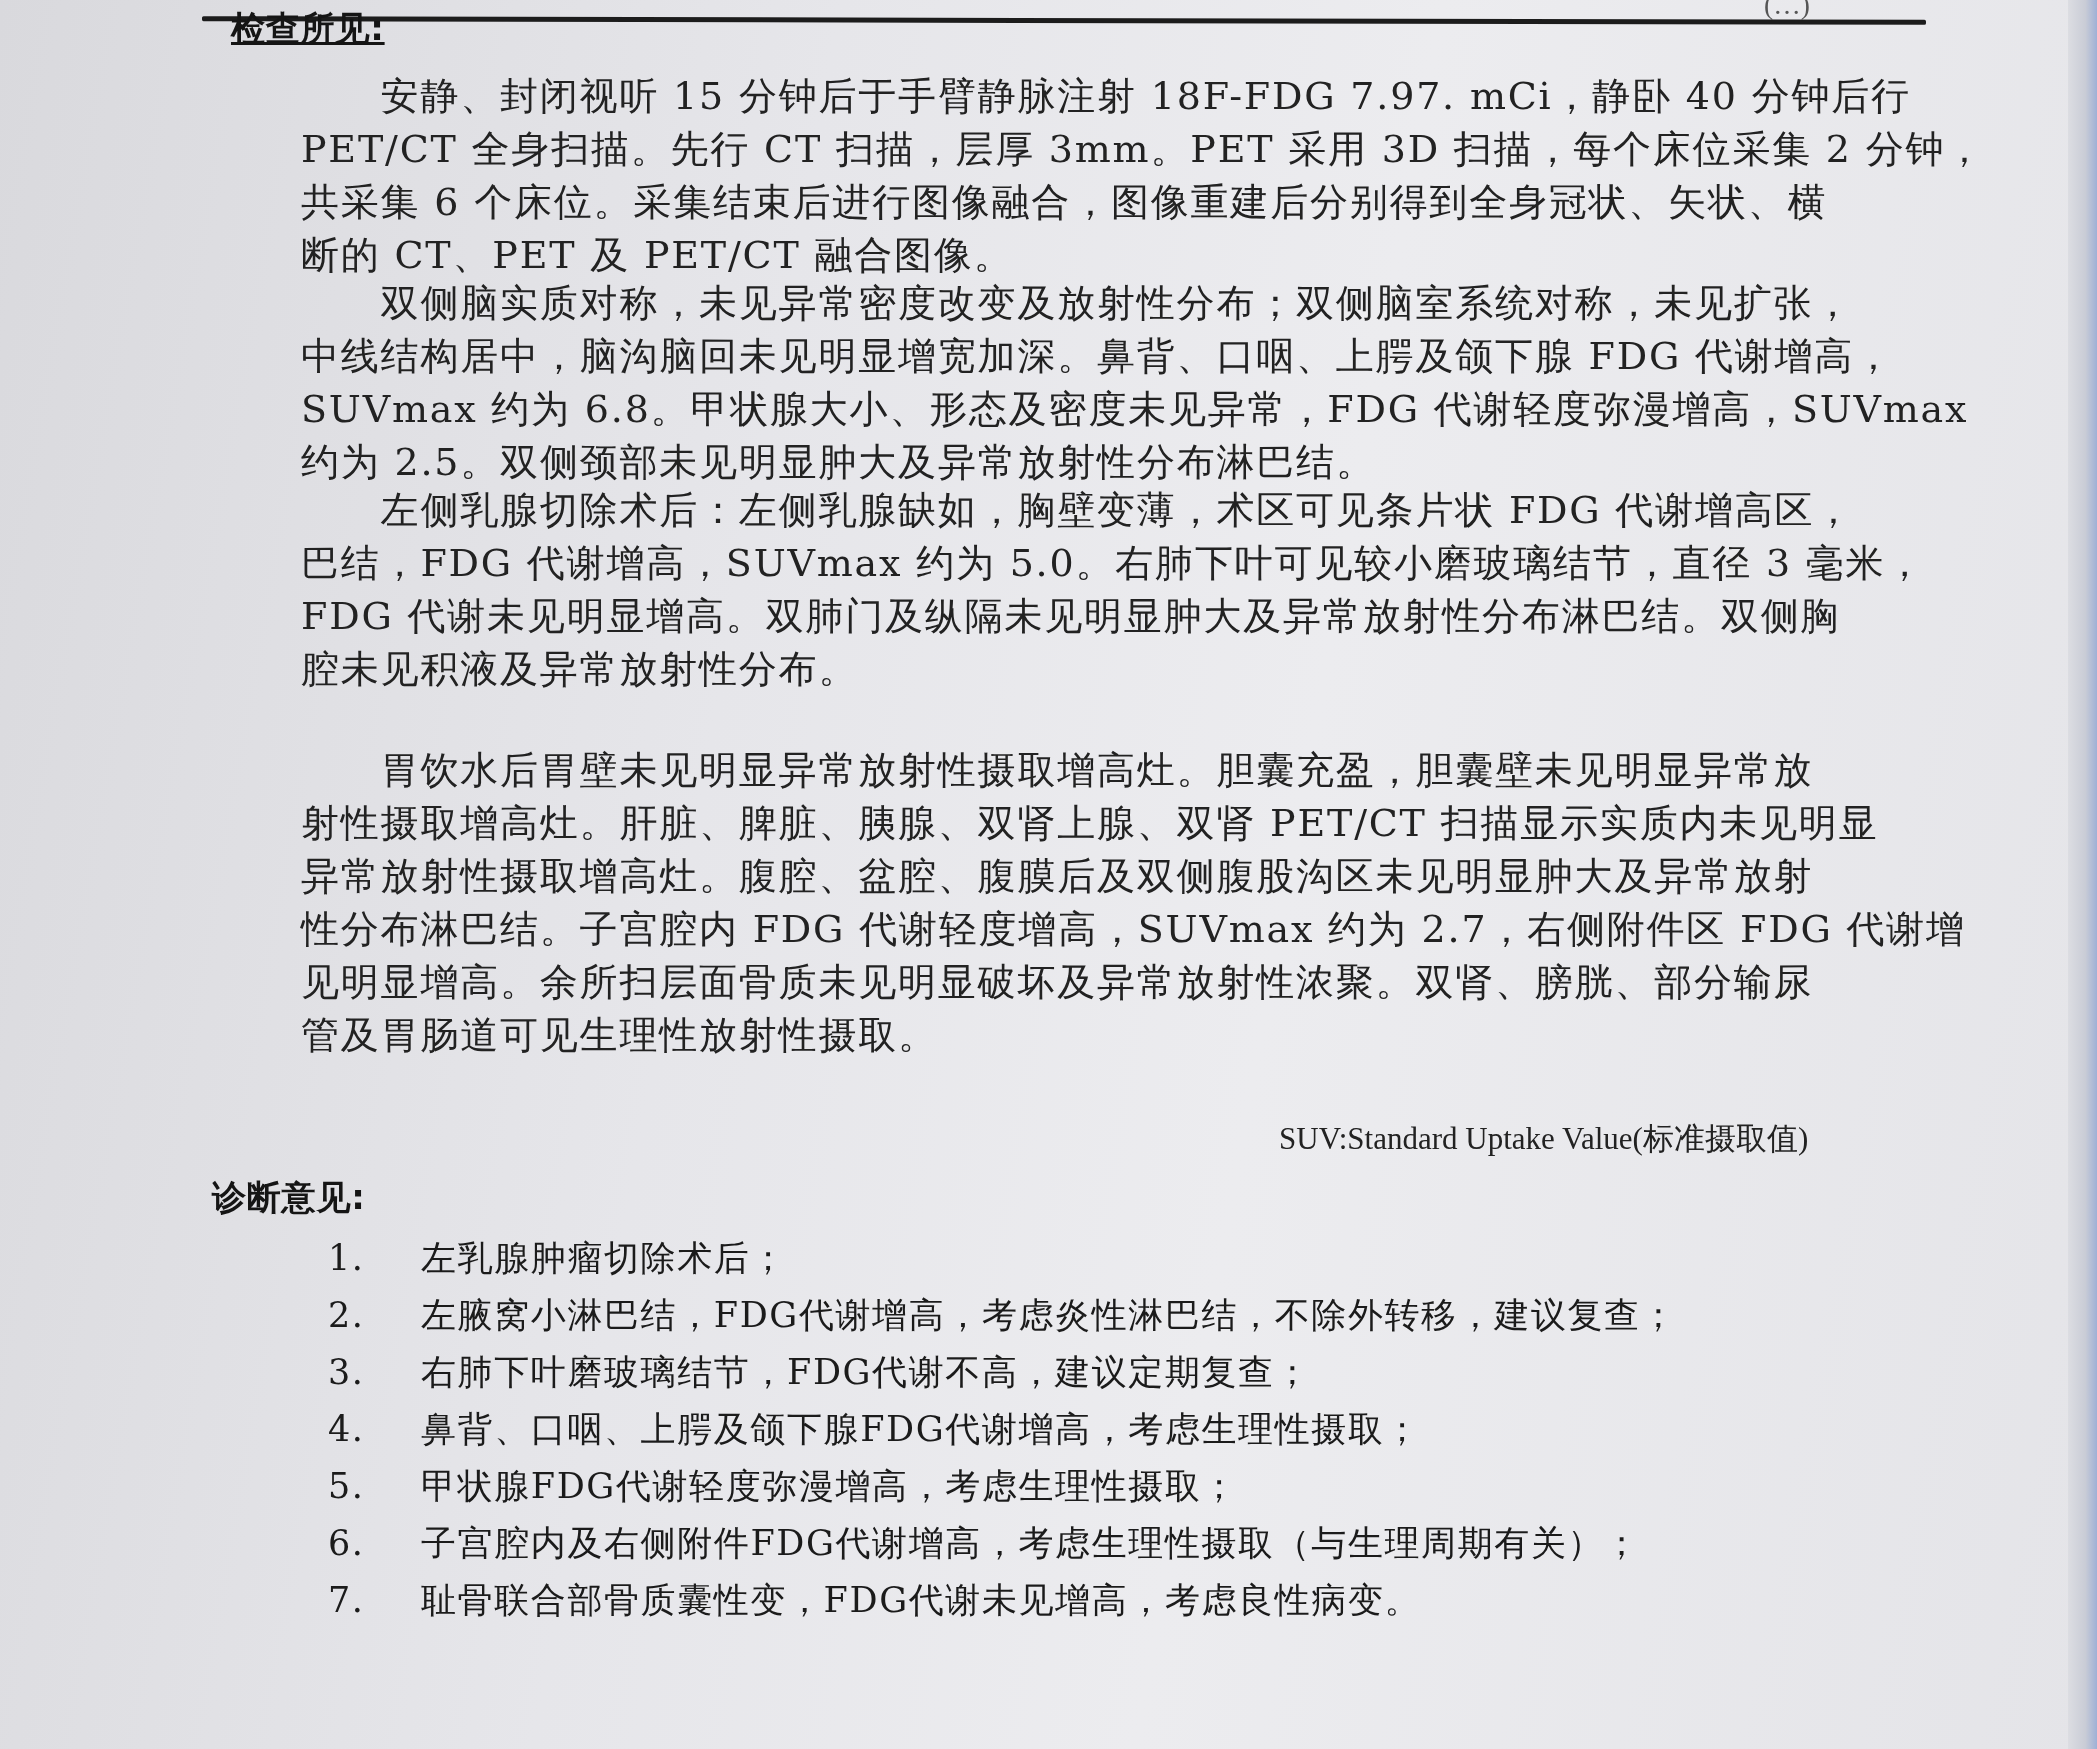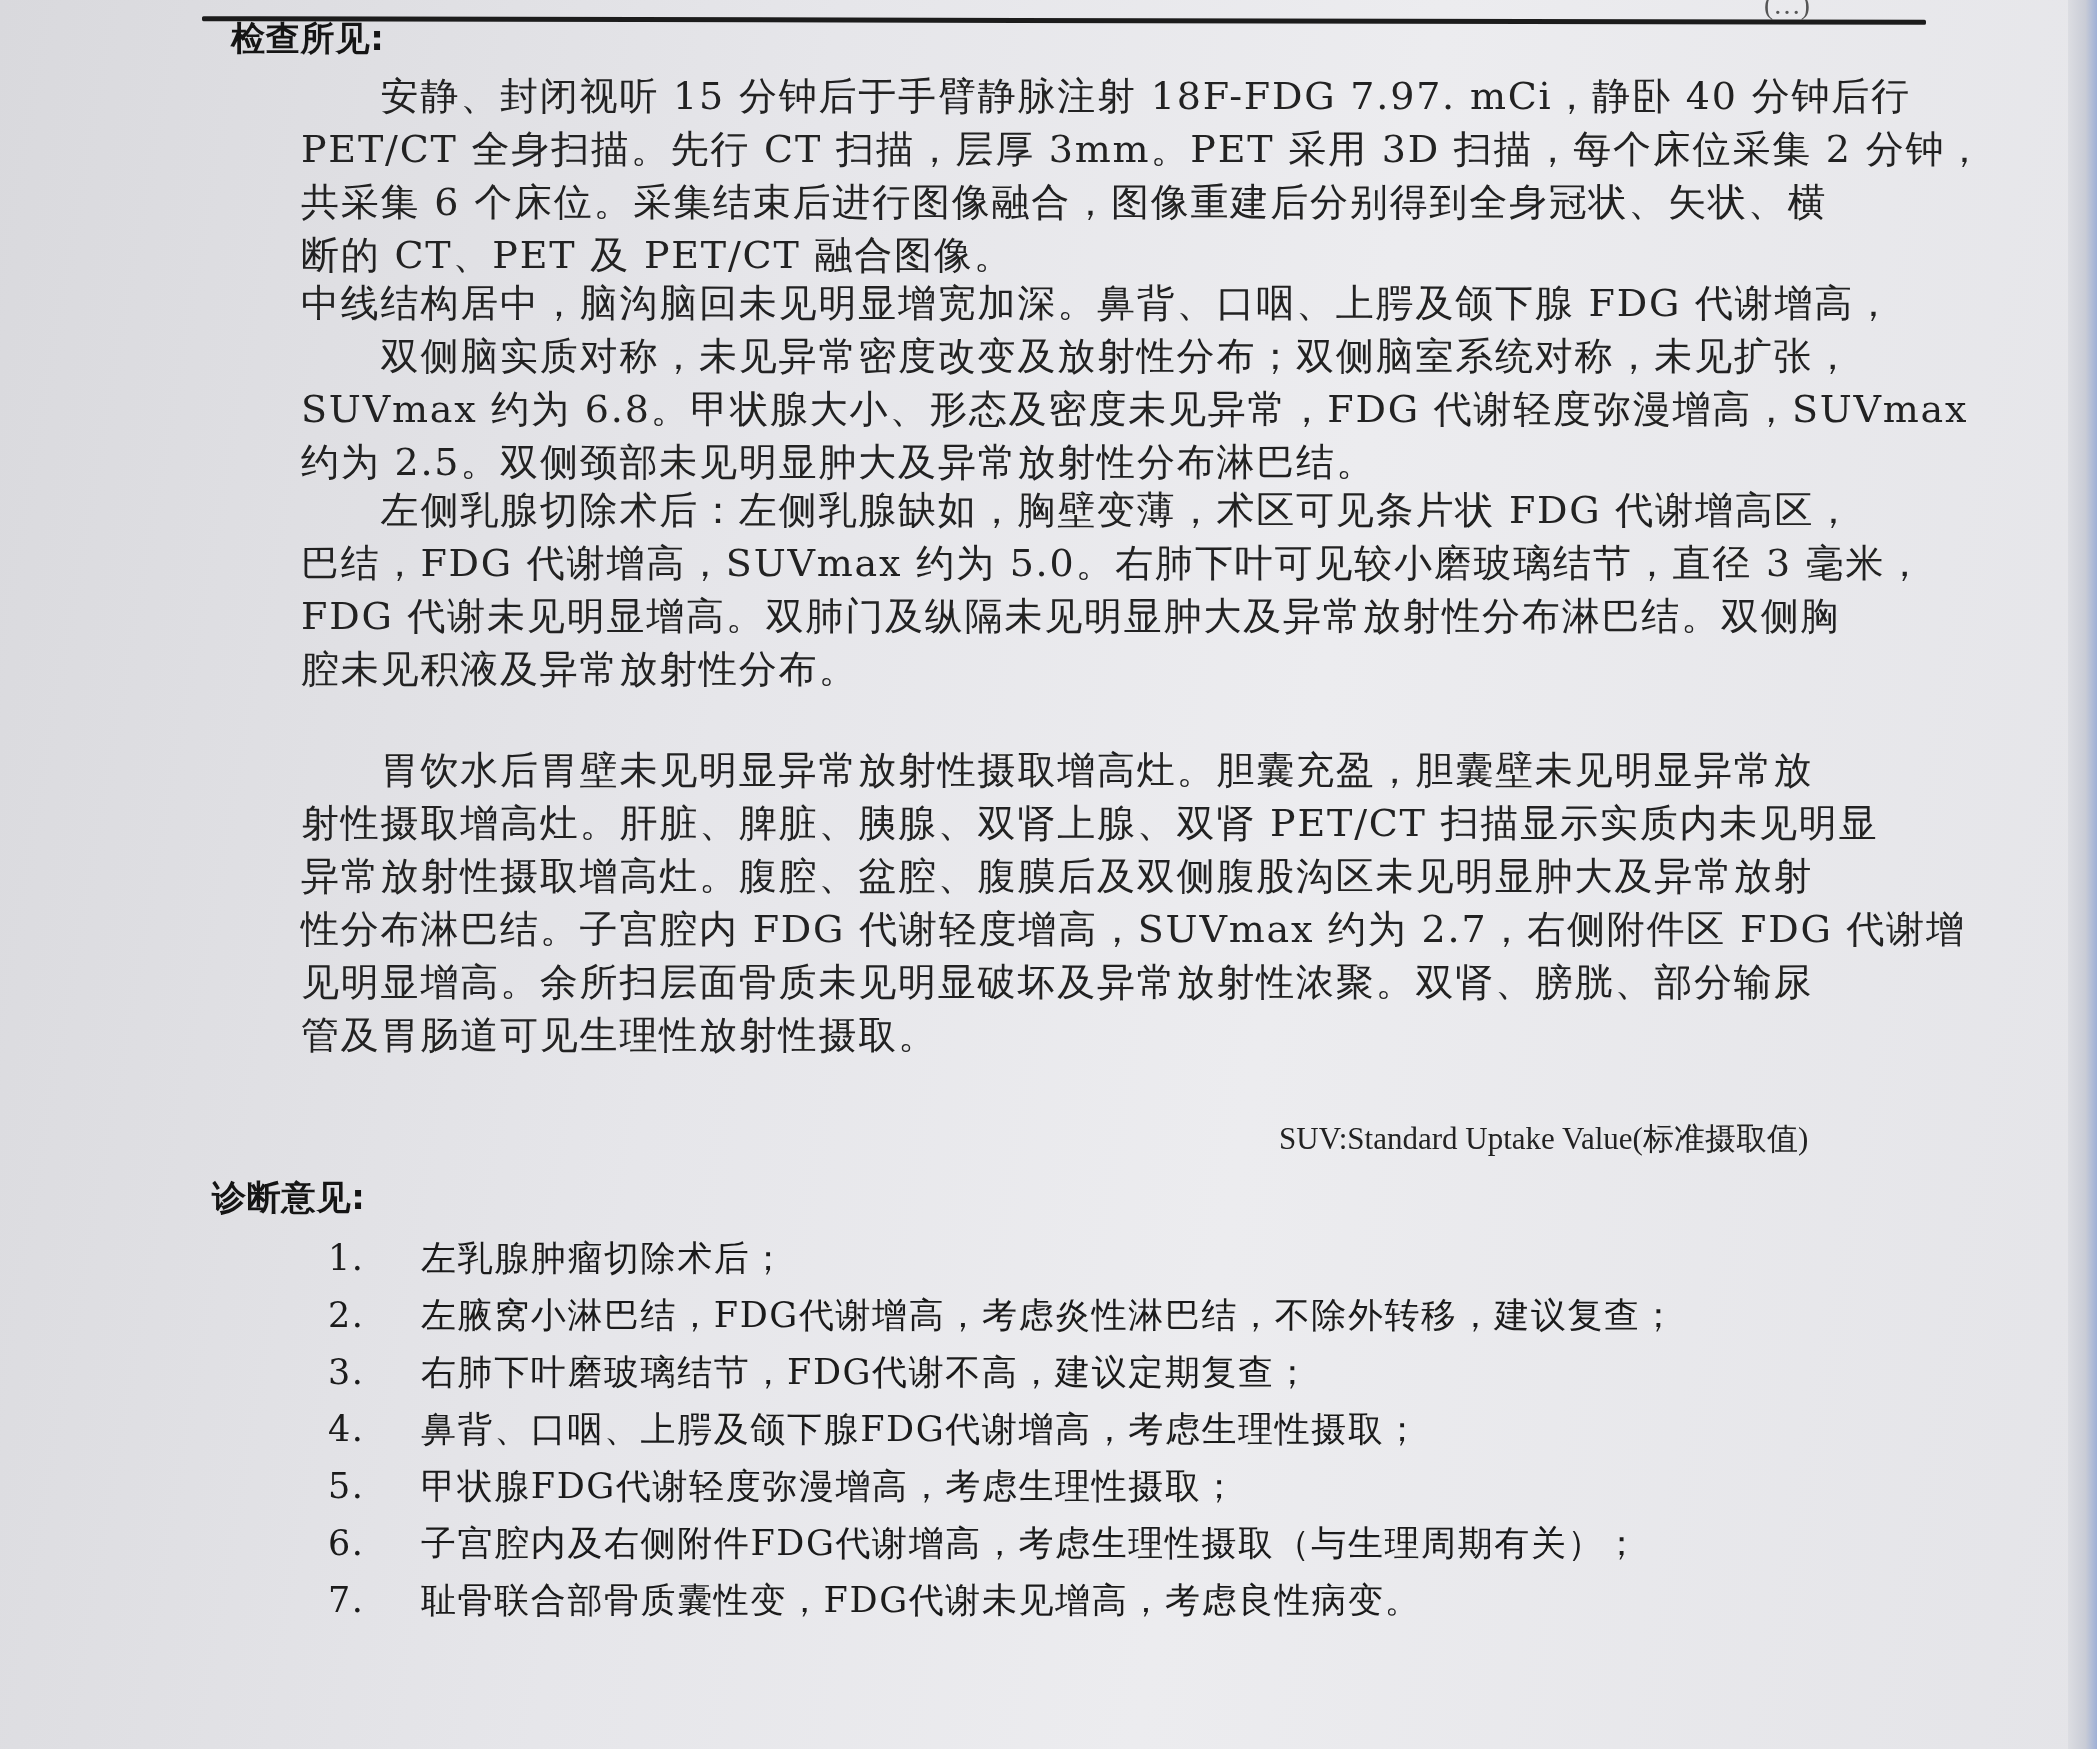--- a/index.html
+++ b/index.html
@@ -42,32 +42,32 @@
   }
   .dx-num { width:93px; flex:none; }
 </style>
 </head>
 <body>
 
 <div class="edge-right"></div>
 <div class="top-cut">(…)</div>
 <div class="top-rule"></div>
 
-<div class="section-title" style="left:231px; top:16px;">检查所见:</div>
+<div class="section-title" style="left:231px; top:6px;text-decoration:underline;">检查所见:</div>
 
 <div class="para" style="top:70px;">
   <span class="line">　　安静、封闭视听 15 分钟后于手臂静脉注射 18F-FDG 7.97. mCi，静卧 40 分钟后行</span>
   <span class="line">PET/CT 全身扫描。先行 CT 扫描，层厚 3mm。PET 采用 3D 扫描，每个床位采集 2 分钟，</span>
   <span class="line">共采集 6 个床位。采集结束后进行图像融合，图像重建后分别得到全身冠状、矢状、横</span>
   <span class="line">断的 CT、PET 及 PET/CT 融合图像。</span>
 </div>
 
 <div class="para" style="top:277px;">
+  <span class="line">　　双侧脑实质对称，未见异常密度改变及放射性分布；双侧脑室系统对称，未见扩张，</span>
   <span class="line">中线结构居中，脑沟脑回未见明显增宽加深。鼻背、口咽、上腭及颌下腺 FDG 代谢增高，</span>
-  <span class="line">　　双侧脑实质对称，未见异常密度改变及放射性分布；双侧脑室系统对称，未见扩张，</span>
   <span class="line">SUVmax 约为 6.8。甲状腺大小、形态及密度未见异常，FDG 代谢轻度弥漫增高，SUVmax</span>
   <span class="line">约为 2.5。双侧颈部未见明显肿大及异常放射性分布淋巴结。</span>
 </div>
 
 <div class="para" style="top:484px;">
   <span class="line">　　左侧乳腺切除术后：左侧乳腺缺如，胸壁变薄，术区可见条片状 FDG 代谢增高区，</span>
   <span class="line">巴结，FDG 代谢增高，SUVmax 约为 5.0。右肺下叶可见较小磨玻璃结节，直径 3 毫米，</span>
   <span class="line">FDG 代谢未见明显增高。双肺门及纵隔未见明显肿大及异常放射性分布淋巴结。双侧胸</span>
   <span class="line">腔未见积液及异常放射性分布。</span>
 </div>

